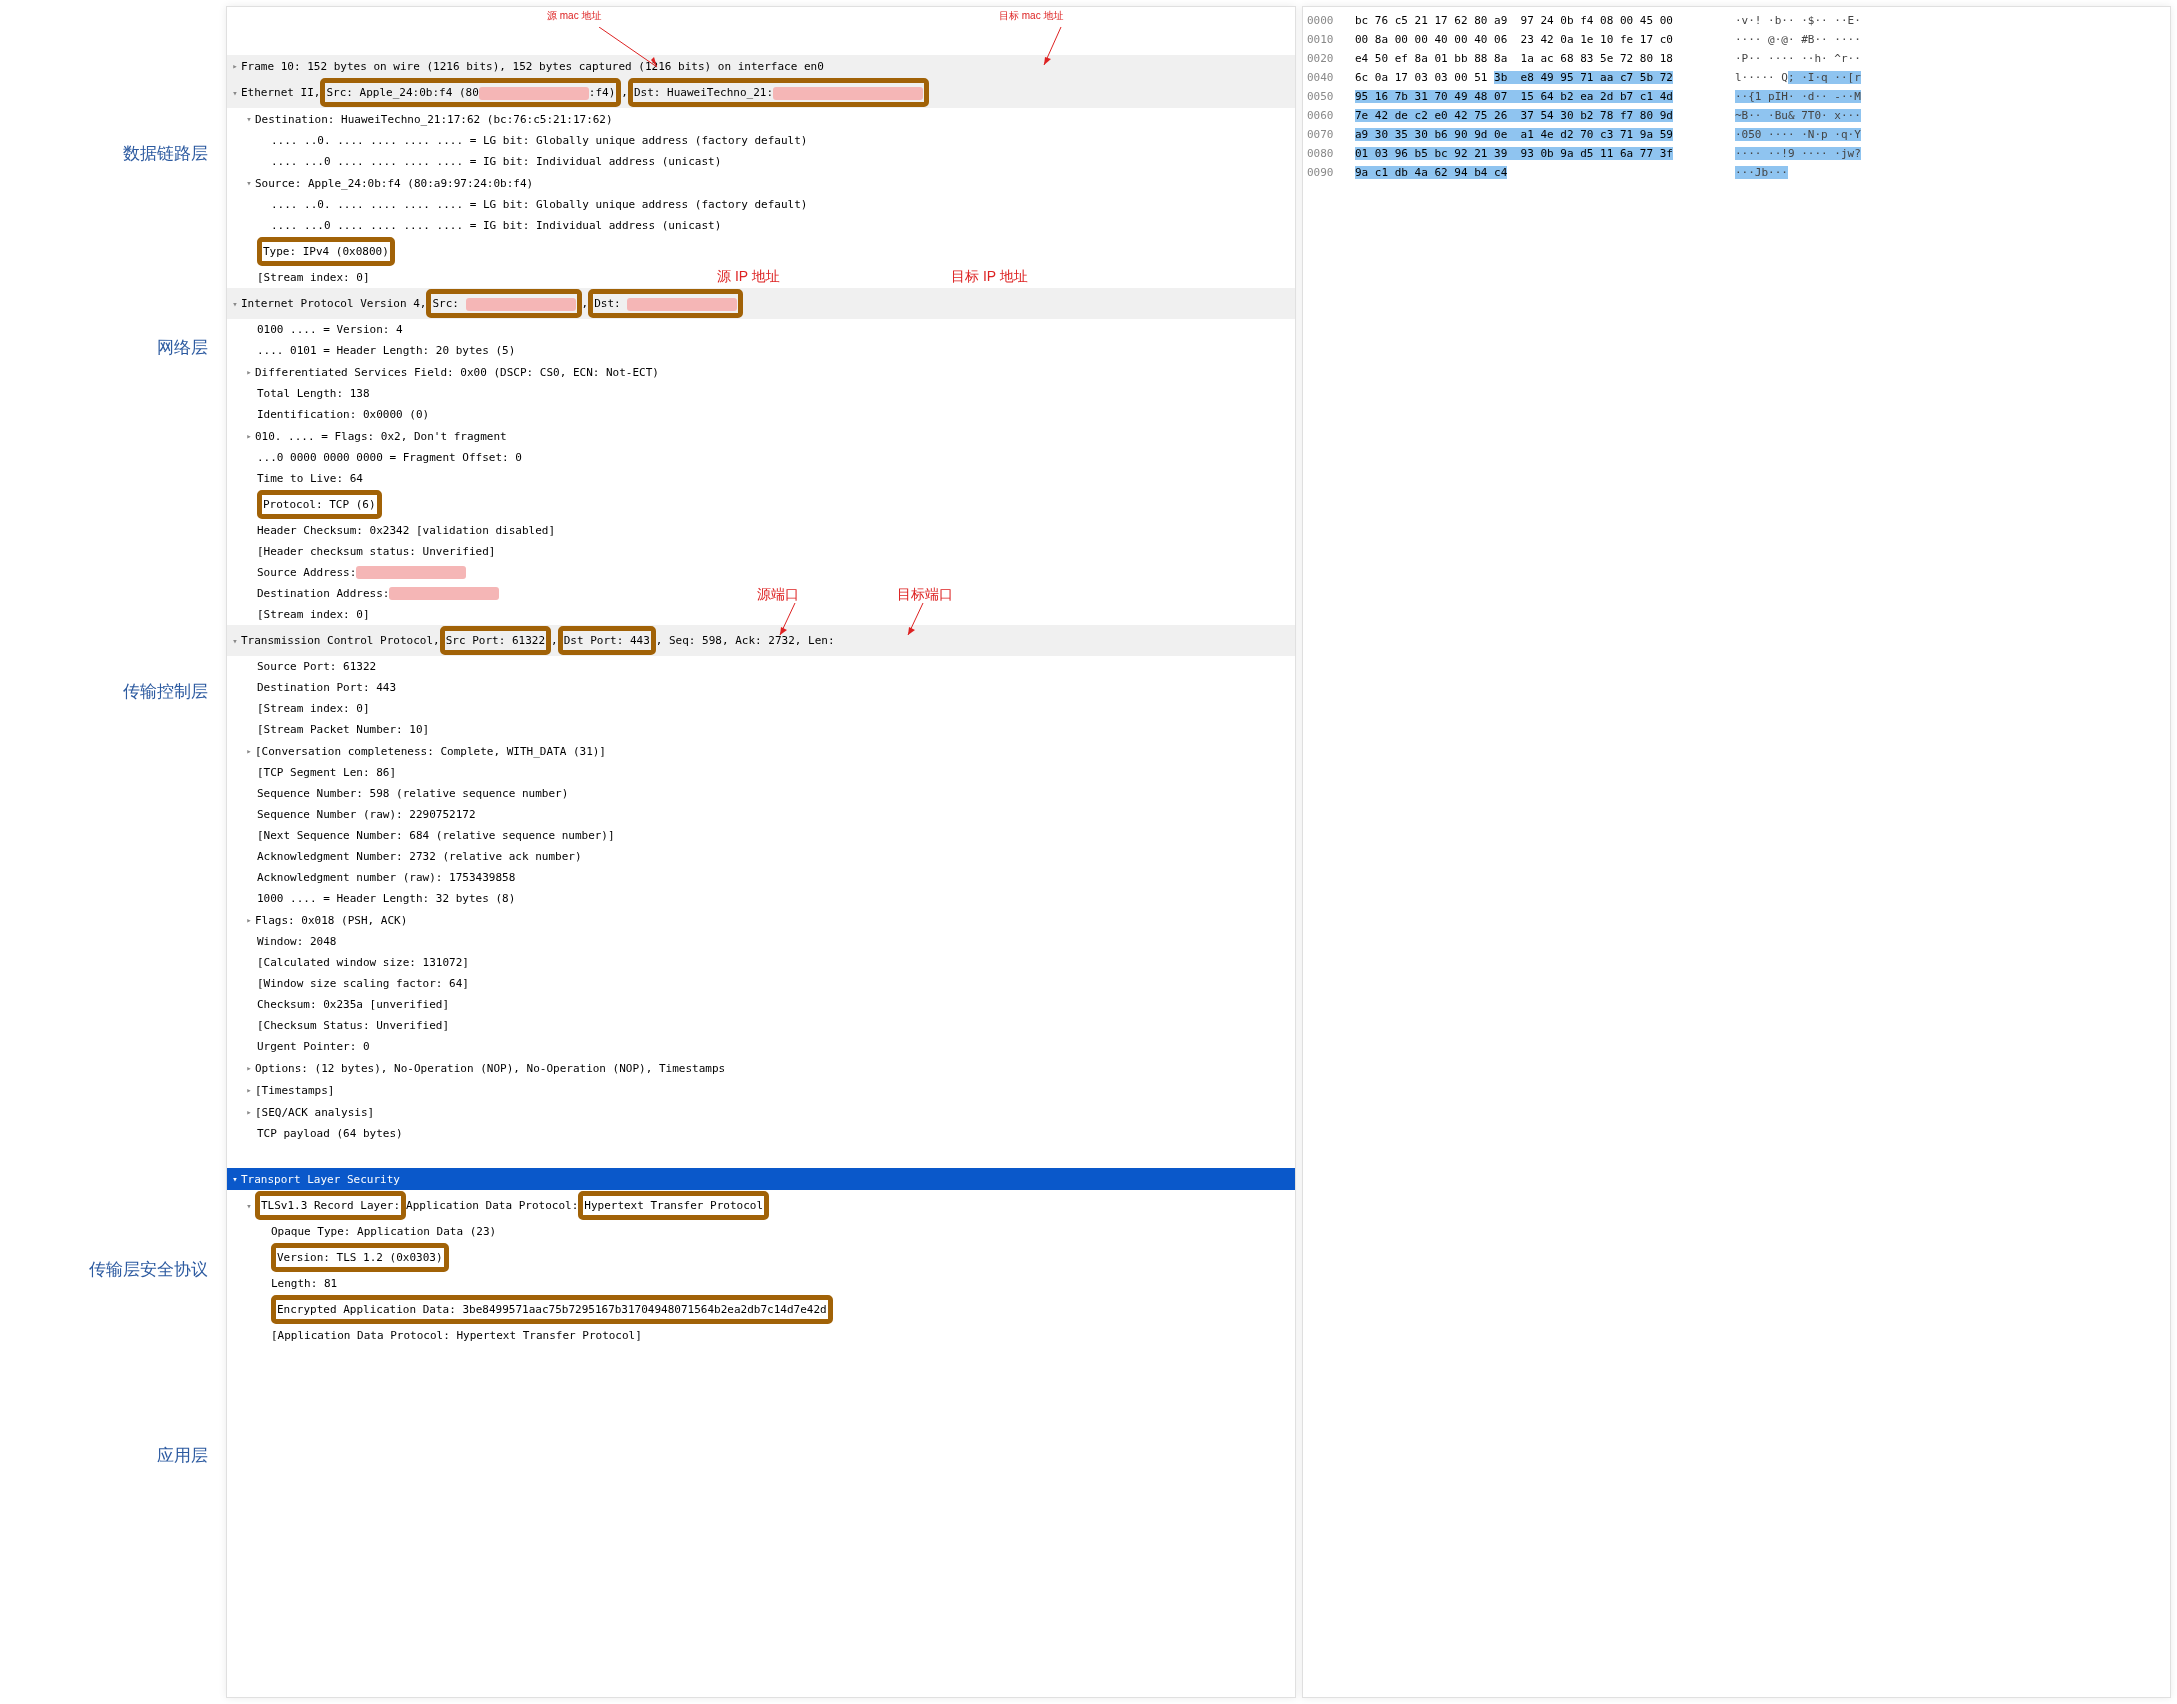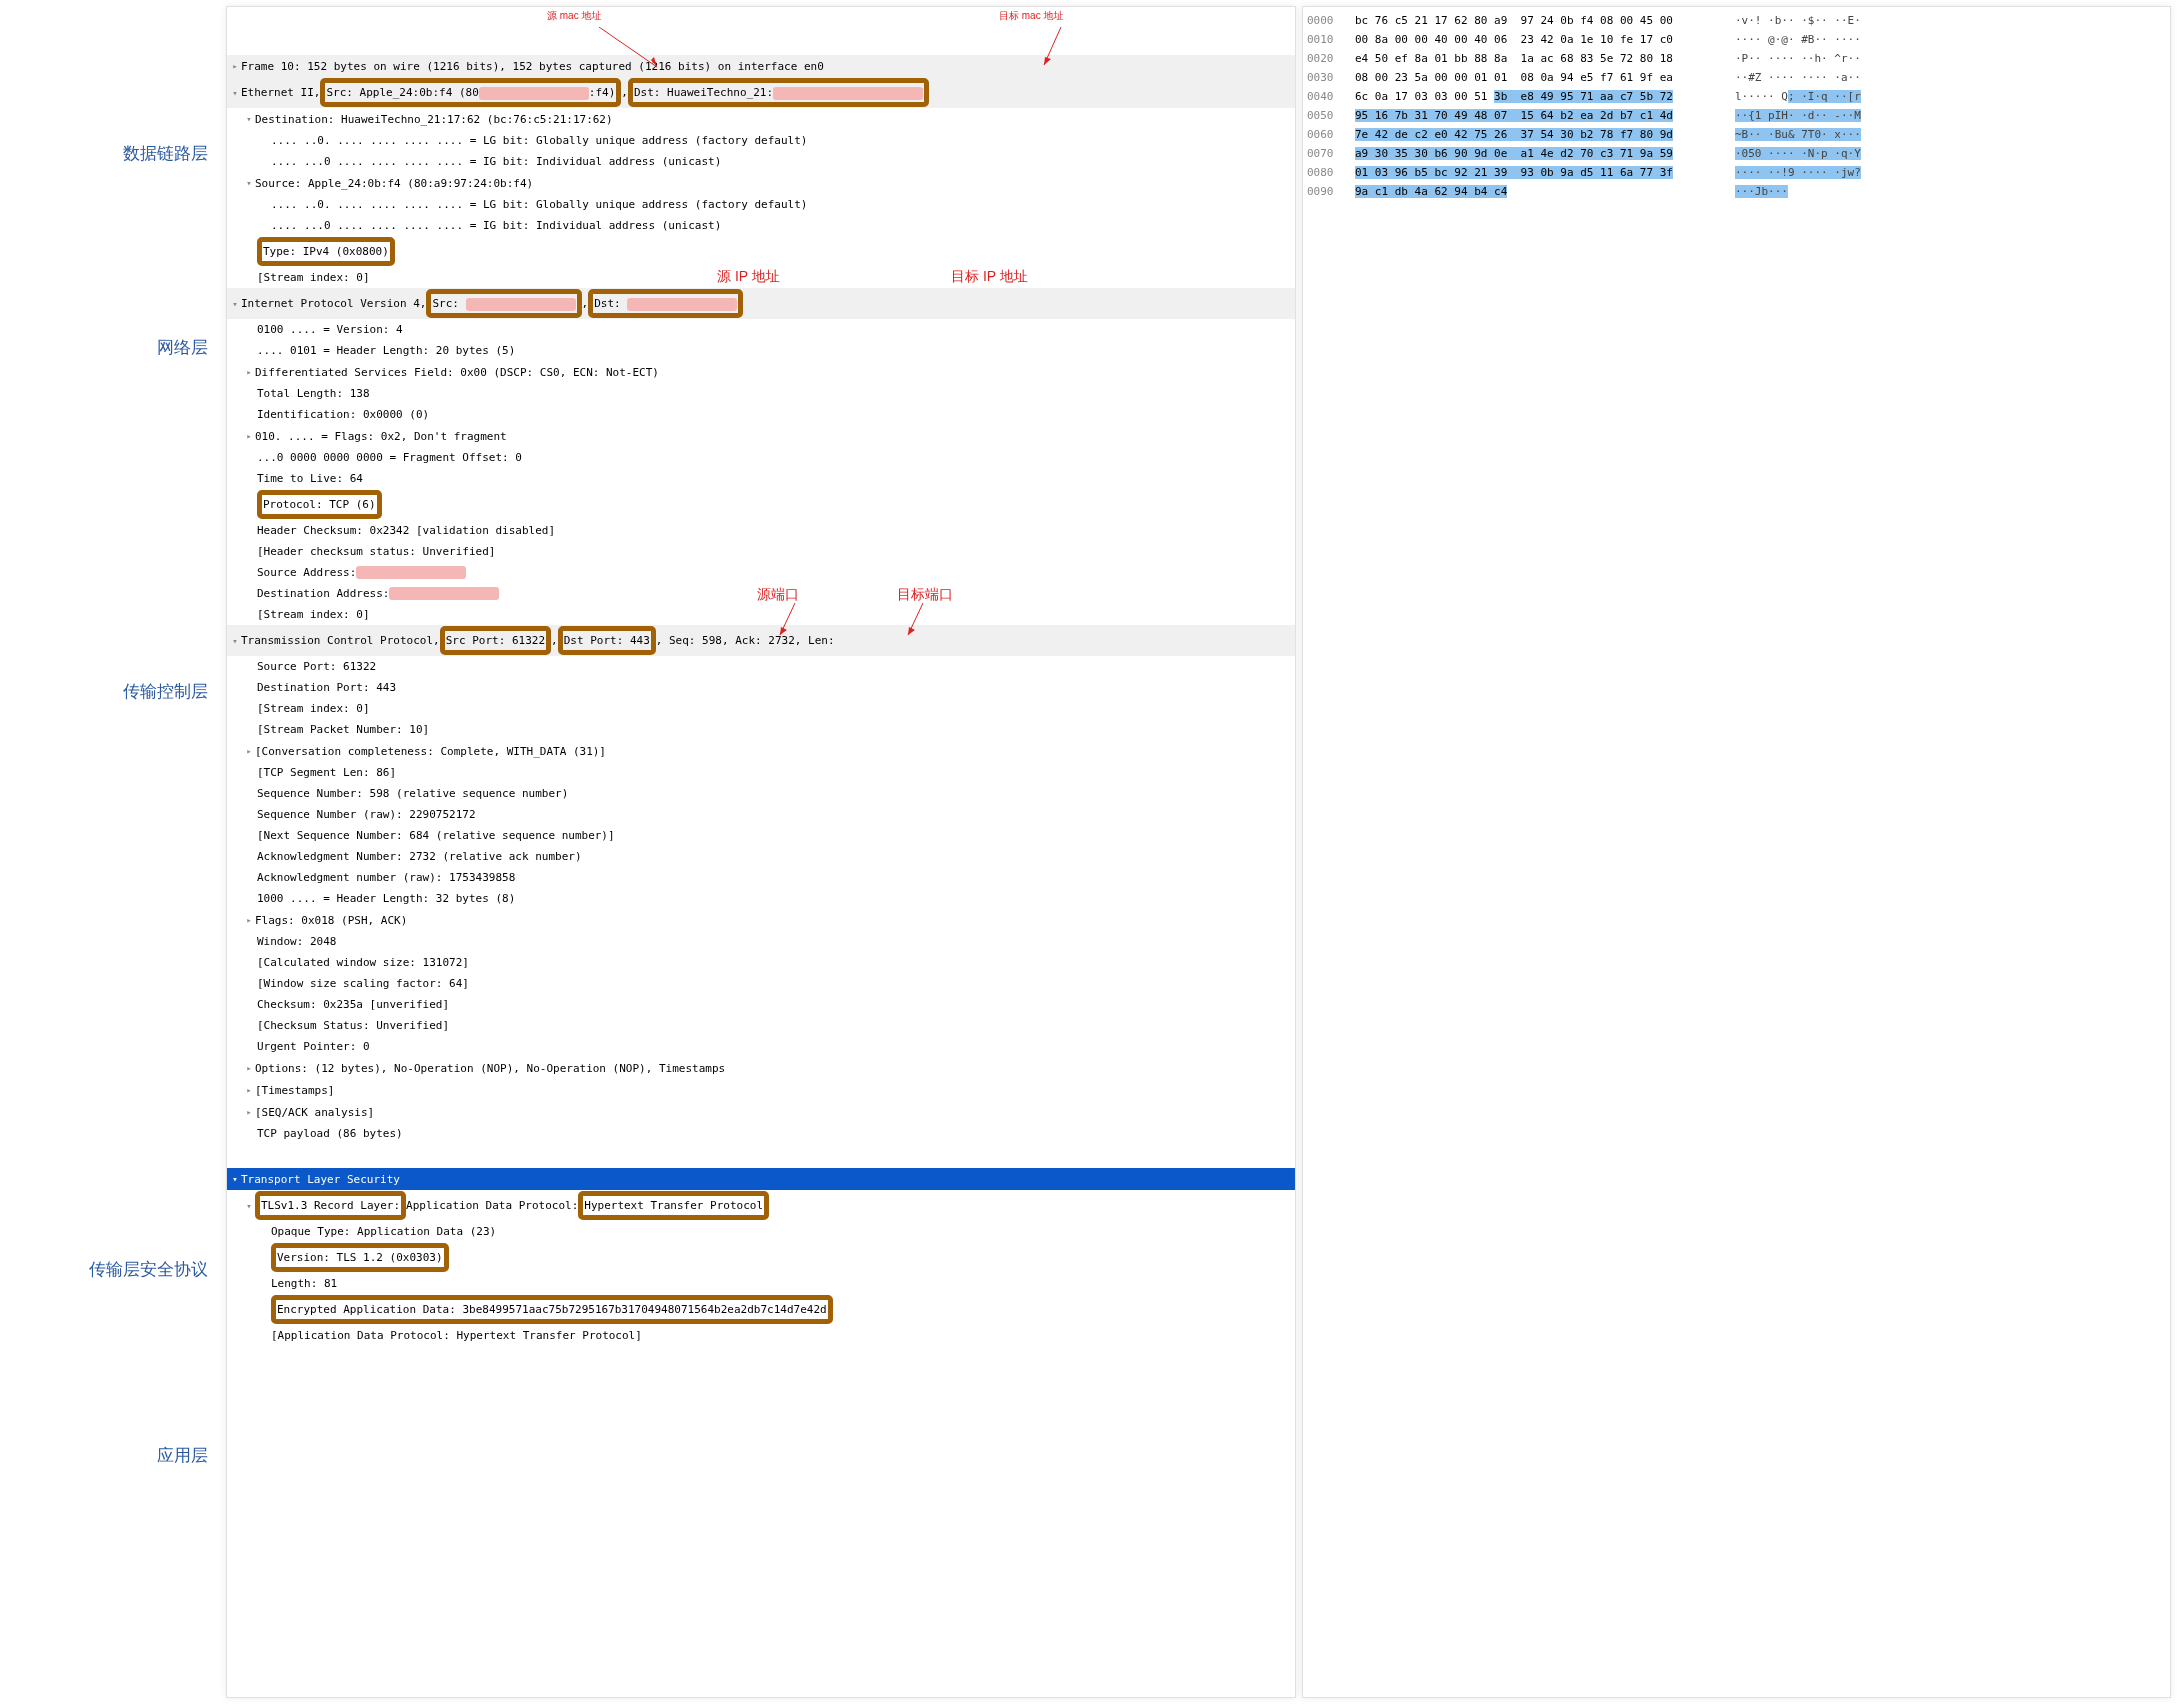--- a/index.html
+++ b/index.html
@@ -372,21 +372,21 @@
         <span class="arrow right"></span>
         <span>[Timestamps]</span>
       </div>
     <div class="tree-row">
         <span class="indent i1"></span>
         <span class="arrow right"></span>
         <span>[SEQ/ACK analysis]</span>
       </div>
     <div class="tree-row">
         <span class="indent i2"></span>
-        <span>TCP payload (86 bytes)</span>
+        <span>TCP payload (64 bytes)</span>
       </div>
 
     <div class="tree-row selected">
       <span class="arrow down"></span>
       <span>Transport Layer Security</span>
     </div>
     <div class="tree-row">
       <span class="indent i1"></span>
         <span class="arrow down"></span>
       <span class="hl-red">TLSv1.3 Record Layer:</span>
@@ -413,21 +413,20 @@
         <span class="indent i3"></span>
         <span>[Application Data Protocol: Hypertext Transfer Protocol]</span>
       </div>
 
   </div>
 
   <div class="hex-panel" id="hex-panel">
   <div class="hex-line"><span class="hex-off">0000</span><span class="hex-bytes"><span>bc 76 c5 21 17 62 80 a9  97 24 0b f4 08 00 45 00</span></span><span class="hex-ascii"><span>·v·! ·b·· ·$·· ··E·</span></span></div>
       <div class="hex-line"><span class="hex-off">0010</span><span class="hex-bytes"><span>00 8a 00 00 40 00 40 06  23 42 0a 1e 10 fe 17 c0</span></span><span class="hex-ascii"><span>···· @·@· #B·· ····</span></span></div>
       <div class="hex-line"><span class="hex-off">0020</span><span class="hex-bytes"><span>e4 50 ef 8a 01 bb 88 8a  1a ac 68 83 5e 72 80 18</span></span><span class="hex-ascii"><span>·P·· ···· ··h· ^r··</span></span></div>
-      <div class="hex-line"><span class="hex-off">0030</span><span class="hex-bytes"><span>08 00 23 5a 00 00 01 01  08 0a 94 e5 f7 61 9f ea</span></span><span class="hex-ascii"><span>··#Z ···· ···· ·a··</span></span></div>
       <div class="hex-line"><span class="hex-off">0040</span><span class="hex-bytes"><span>6c 0a 17 03 03 00 51 </span><span class="hex-hl">3b  e8 49 95 71 aa c7 5b 72</span></span><span class="hex-ascii"><span>l····· Q</span><span class="hex-hl">; ·I·q ··[r</span></span></div>
       <div class="hex-line"><span class="hex-off">0050</span><span class="hex-bytes"><span class="hex-hl">95 16 7b 31 70 49 48 07  15 64 b2 ea 2d b7 c1 4d</span></span><span class="hex-ascii"><span class="hex-hl">··{1 pIH· ·d·· -··M</span></span></div>
       <div class="hex-line"><span class="hex-off">0060</span><span class="hex-bytes"><span class="hex-hl">7e 42 de c2 e0 42 75 26  37 54 30 b2 78 f7 80 9d</span></span><span class="hex-ascii"><span class="hex-hl">~B·· ·Bu&amp; 7T0· x···</span></span></div>
       <div class="hex-line"><span class="hex-off">0070</span><span class="hex-bytes"><span class="hex-hl">a9 30 35 30 b6 90 9d 0e  a1 4e d2 70 c3 71 9a 59</span></span><span class="hex-ascii"><span class="hex-hl">·050 ···· ·N·p ·q·Y</span></span></div>
       <div class="hex-line"><span class="hex-off">0080</span><span class="hex-bytes"><span class="hex-hl">01 03 96 b5 bc 92 21 39  93 0b 9a d5 11 6a 77 3f</span></span><span class="hex-ascii"><span class="hex-hl">···· ··!9 ···· ·jw?</span></span></div>
       <div class="hex-line"><span class="hex-off">0090</span><span class="hex-bytes"><span class="hex-hl">9a c1 db 4a 62 94 b4 c4</span></span><span class="hex-ascii"><span class="hex-hl">···Jb···</span></span></div>
     </div>
 
 </div>
 

